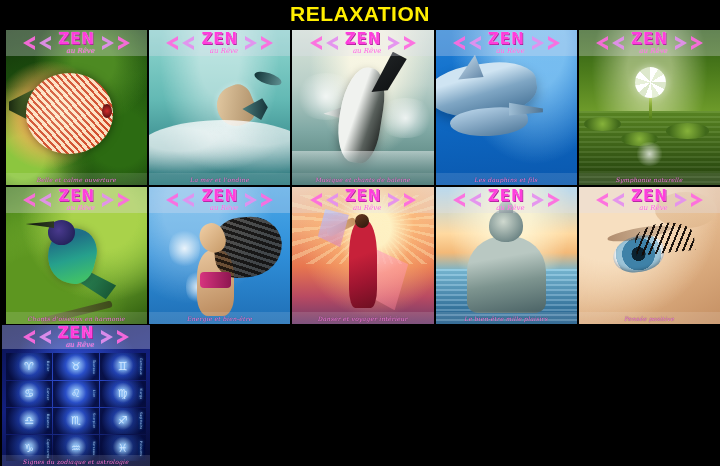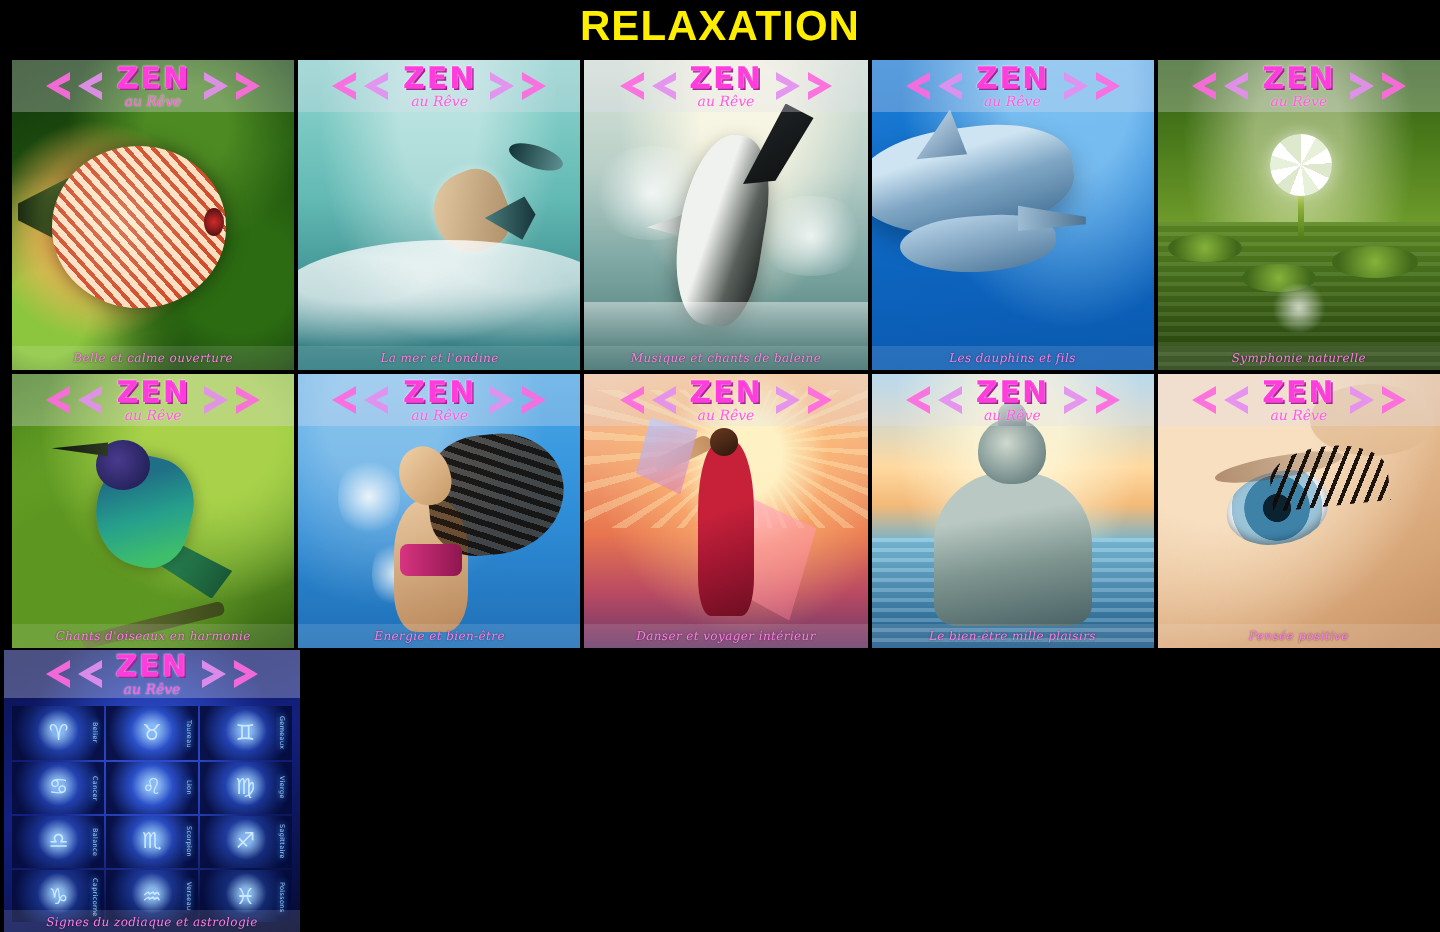--- a/index.html
+++ b/index.html
@@ -33,21 +33,21 @@
     background:rgba(225,225,240,.30);
     backdrop-filter:none;
     display:flex;align-items:center;justify-content:center;
     overflow:hidden;
   }
   .banner .chev{
     display:flex;align-items:center;gap:1px;opacity:.92;
   }
   .banner .chev svg{display:block;}
   .zenwrap{
-    display:flex;flex-direction:column;align-items:center;
+    display:flex;flex-direction:column;align-items:flex-end;
     line-height:1;padding:0 4px;
   }
   .zen{
     font-size:15px;font-weight:bold;color:#ff3ddc;
     letter-spacing:1px;
     text-shadow:0 0 1px #fff,1px 1px 0 #b0129a;
     font-family:"DejaVu Sans",sans-serif;
   }
   .zensub{
     font-size:7px;color:#ff5ce0;font-style:italic;

